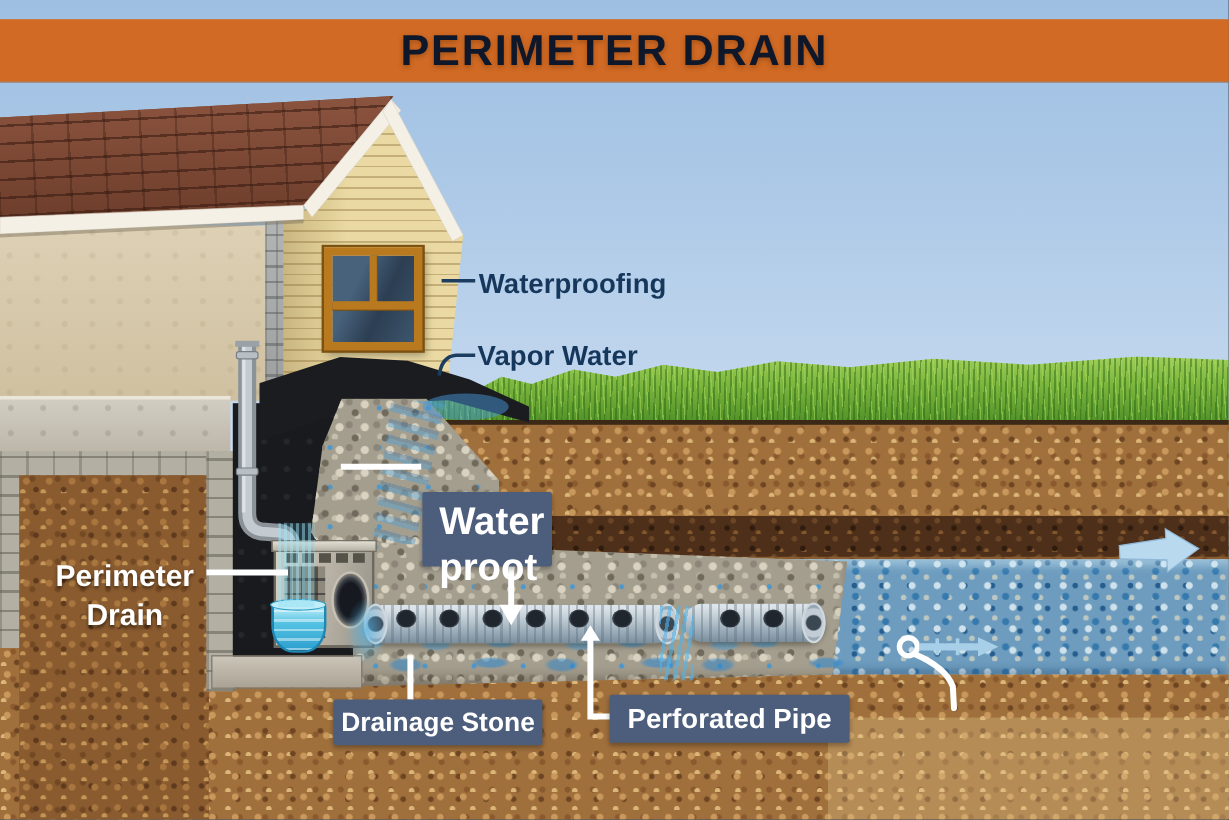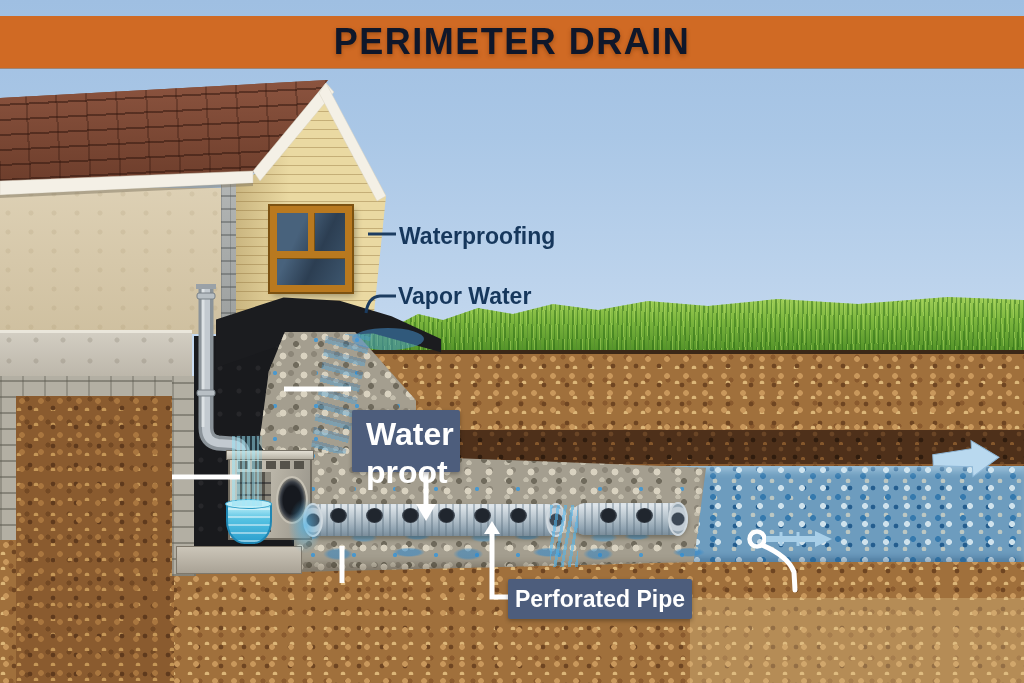--- a/index.html
+++ b/index.html
@@ -169,21 +169,21 @@
   .lbl-box{background:#4d5d7c;color:#fff;border-radius:2px;
     box-shadow:0 2px 4px rgba(0,0,0,.3);display:flex;align-items:center;}
   #lbl-waterproofing{left:399px;top:223px;}
   #lbl-vapor{left:398px;top:283px;}
   #box-waterproof{left:352px;top:370px;width:108px;height:62px;font-size:32px;
     line-height:1.2;padding-left:14px;display:block;padding-top:5px;margin-top:40px;}
   #lbl-filter{left:460px;top:451px;font-size:25px;}
   #lbl-perimeter{left:34px;top:464px;width:140px;font-size:25px;line-height:1.3;
     text-align:center;white-space:normal;}
   #box-drainage{left:278px;top:583px;width:174px;height:38px;font-size:22px;justify-content:center;}
-  #box-perforated{left:508px;top:579px;width:184px;height:40px;font-size:23px;justify-content:center;}
+  #box-perforated{left:508px;top:579px;width:200px;height:40px;font-size:23px;justify-content:center;}
   #lbl-outlet{left:803px;top:441px;font-size:26px;}
   svg{overflow:visible;}
 </style>
 </head>
 <body>
 
 <div id="scene">
   <div class="sky"></div>
 
   <div class="banner">
@@ -280,14 +280,19 @@
     <line x1="781" y1="532" x2="781" y2="546" stroke="#a8cfe8" stroke-width="3"></line>
     <line x1="798" y1="532" x2="798" y2="546" stroke="#a8cfe8" stroke-width="3"></line>
   </svg>
 
   <div id="lbl-waterproofing" class="lbl lbl-dark">Waterproofing</div>
   <div id="lbl-vapor" class="lbl lbl-dark">Vapor Water</div>
   <div id="box-waterproof" class="lbl lbl-box">
     <div style="position:static">Water</div>
     <div style="position:static">proot</div>
   </div>
+  <div id="lbl-perimeter" class="lbl lbl-white">
+    <div style="position:static">Perimeter</div>
+    <div style="position:static">Drain</div>
+  </div>
+  <div id="box-drainage" class="lbl lbl-box">Drainage Stone</div>
   <div id="box-perforated" class="lbl lbl-box">Perforated Pipe</div>
 </div>
 
 </body></html>

